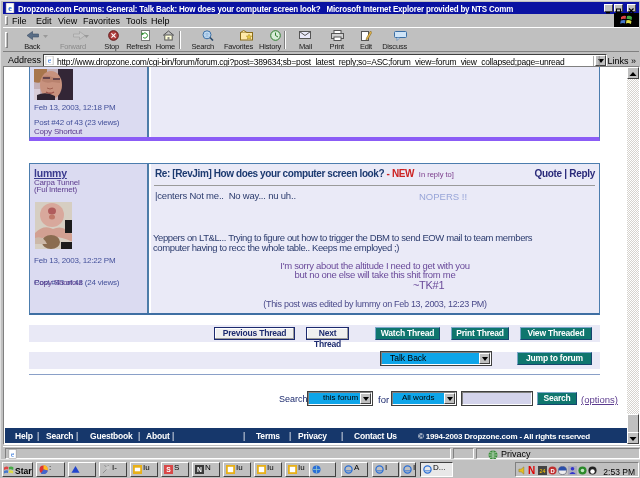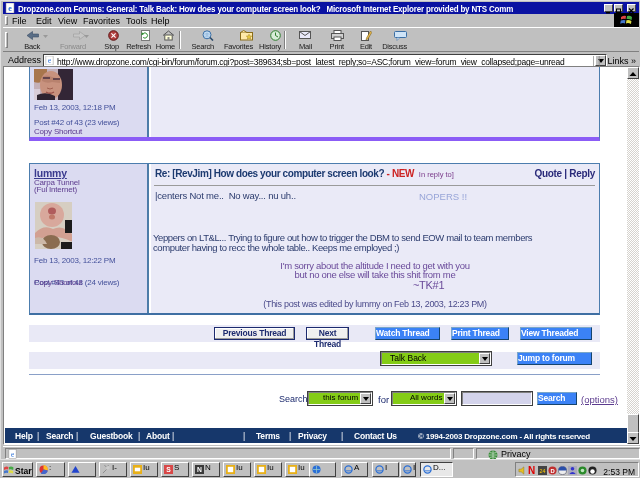--- a/index.html
+++ b/index.html
@@ -37,23 +37,23 @@
 background-image:linear-gradient(45deg,#d6d3ce 25%,transparent 25%,transparent 75%,#d6d3ce 75%),linear-gradient(45deg,#d6d3ce 25%,transparent 25%,transparent 75%,#d6d3ce 75%);background-size:2px 2px;background-position:0 0,1px 1px}
 .sbtn{position:absolute;left:0;width:12px;height:12px;background:#c0c0c0;border:1px solid;border-color:#fff #404040 #404040 #fff}
 .sbtn svg{display:block;margin-top:1px}
 #sthumb{position:absolute;left:0;top:347px;width:12px;height:22px;background:#c0c0c0;border:1px solid;border-color:#fff #404040 #404040 #fff}
 .ptable{position:absolute;left:24px;width:571px;border:1px solid #4c7dae}
 .lcell{position:absolute;left:0;top:0;width:119px;height:100%;background:#dbdbf1;border-right:2px solid #4d7ca8}
 .rcell{position:absolute;left:121px;top:0;width:448px;height:100%;background:#eaeaf7}
 .small{font-size:8px;color:#43509a;letter-spacing:-0.2px}
 .purple{color:#5c3b8e}
 a.pu{color:#5c3b8e;}
-.bluebtn{position:absolute;background:#3b82f6;border:1px solid;border-color:#7aa6c8 #16456e #16456e #7aa6c8;color:#fff;font-weight:bold;font-size:8.5px;letter-spacing:-0.2px}
+.bluebtn{position:absolute;background:#0f766e;border:1px solid;border-color:#7aa6c8 #16456e #16456e #7aa6c8;color:#fff;font-weight:bold;font-size:8.5px;text-align:center;letter-spacing:-0.2px}
 .graybtn{position:absolute;background:#efefef;border:1px solid #1c2a6e;box-shadow:inset -1px -1px 0 #9a9a9a,inset 1px 1px 0 #fff;color:#1c2a6e;font-weight:bold;font-size:8.5px;text-align:center;letter-spacing:-0.2px}
-.selbox{position:absolute;background:#84cc16;border:1px solid;border-color:#808080 #fff #fff #808080;outline:1px solid #404040;font-size:8.5px;color:#000}
+.selbox{position:absolute;background:#0ea5e9;border:1px solid;border-color:#808080 #fff #fff #808080;outline:1px solid #404040;font-size:8.5px;color:#000}
 .selarrow{position:absolute;right:0;top:0;width:11px;height:100%;background:#c0c0c0;border:1px solid;border-color:#fff #404040 #404040 #fff}
 .dna{position:absolute;left:2px;top:4px;width:0;height:0;border:3px solid transparent;border-top:4px solid #000}
 #footer{position:absolute;left:-2px;top:361px;width:627px;height:15px;background:#16376b;color:#fff;font-size:8.5px;font-weight:bold;letter-spacing:-0.2px}
 #status{position:absolute;left:2px;top:445px;width:637px;height:13px;background:#c0c0c0;border-top:1px solid #fff}
 .spane{position:absolute;top:1px;height:11px;border:1px solid;border-color:#808080 #fff #fff #808080}
 #taskbar{position:absolute;left:0;top:459px;width:640px;height:19px;background:#c0c0c0;border-top:1px solid #dfdfdf}
 .task{position:absolute;top:2px;height:15px;background:#c0c0c0;border:1px solid;border-color:#fff #404040 #404040 #fff;font-size:8px;color:#000;overflow:hidden;white-space:nowrap}
 .task .tic{display:inline-block;width:9px;height:9px;margin:2px 1px 0 2px;vertical-align:top}
 #tray{position:absolute;right:1px;top:2px;height:15px;width:124px;background:#c0c0c0;border:1px solid;border-color:#808080 #fff #fff #808080;font-size:8px}
 </style></head>
@@ -282,21 +282,21 @@
         <span class="bluebtn" style="left:488px;top:0px;width:75px;height:13px;line-height:11px">Jump to forum</span>
       </div>
       <div class="abs" style="left:24px;top:307px;width:571px;border-top:1px solid #8aa0c8"></div>
 
       <div class="abs" style="left:0;top:325px;width:623px;height:14px;font-size:9.5px;color:#1c2a6e">
         <span class="abs" style="left:274px;top:2px;font-size:9px">Search</span>
         <span class="selbox" style="left:303px;top:0px;width:64px;height:13px;line-height:10px;font-size:8px"><span style="margin-left:14px">this forum</span><span class="selarrow">
               <span class="dna" style="left:2px;top:3px"></span>
             </span></span>
         <span class="abs" style="left:373px;top:2px">for</span>
-        <span class="selbox" style="left:387px;top:0px;width:64px;height:13px;line-height:10px;font-size:8px"><span style="margin-left:17px">All words</span><span class="selarrow">
+        <span class="selbox" style="left:387px;top:0px;width:64px;height:13px;line-height:10px;font-size:8px"><span style="margin-left:9px">All words</span><span class="selarrow">
               <span class="dna" style="left:2px;top:3px"></span>
             </span></span>
         <span class="abs" style="left:457px;top:0px;width:70px;height:13px;background:#d4d4ec;border:1px solid;border-color:#808080 #fff #fff #808080;outline:1px solid #404040"></span>
         <span class="bluebtn" style="left:532px;top:0px;width:40px;height:13px;line-height:11px">Search</span>
         <span class="abs" style="left:576px;top:2px;color:#5c3b8e;text-decoration:underline">(options)</span>
       </div>
 
       <div id="footer">
         <span class="abs" style="left:12px;top:3px">Help</span>
         <span class="abs" style="left:34px;top:3px;font-weight:normal">|</span>

